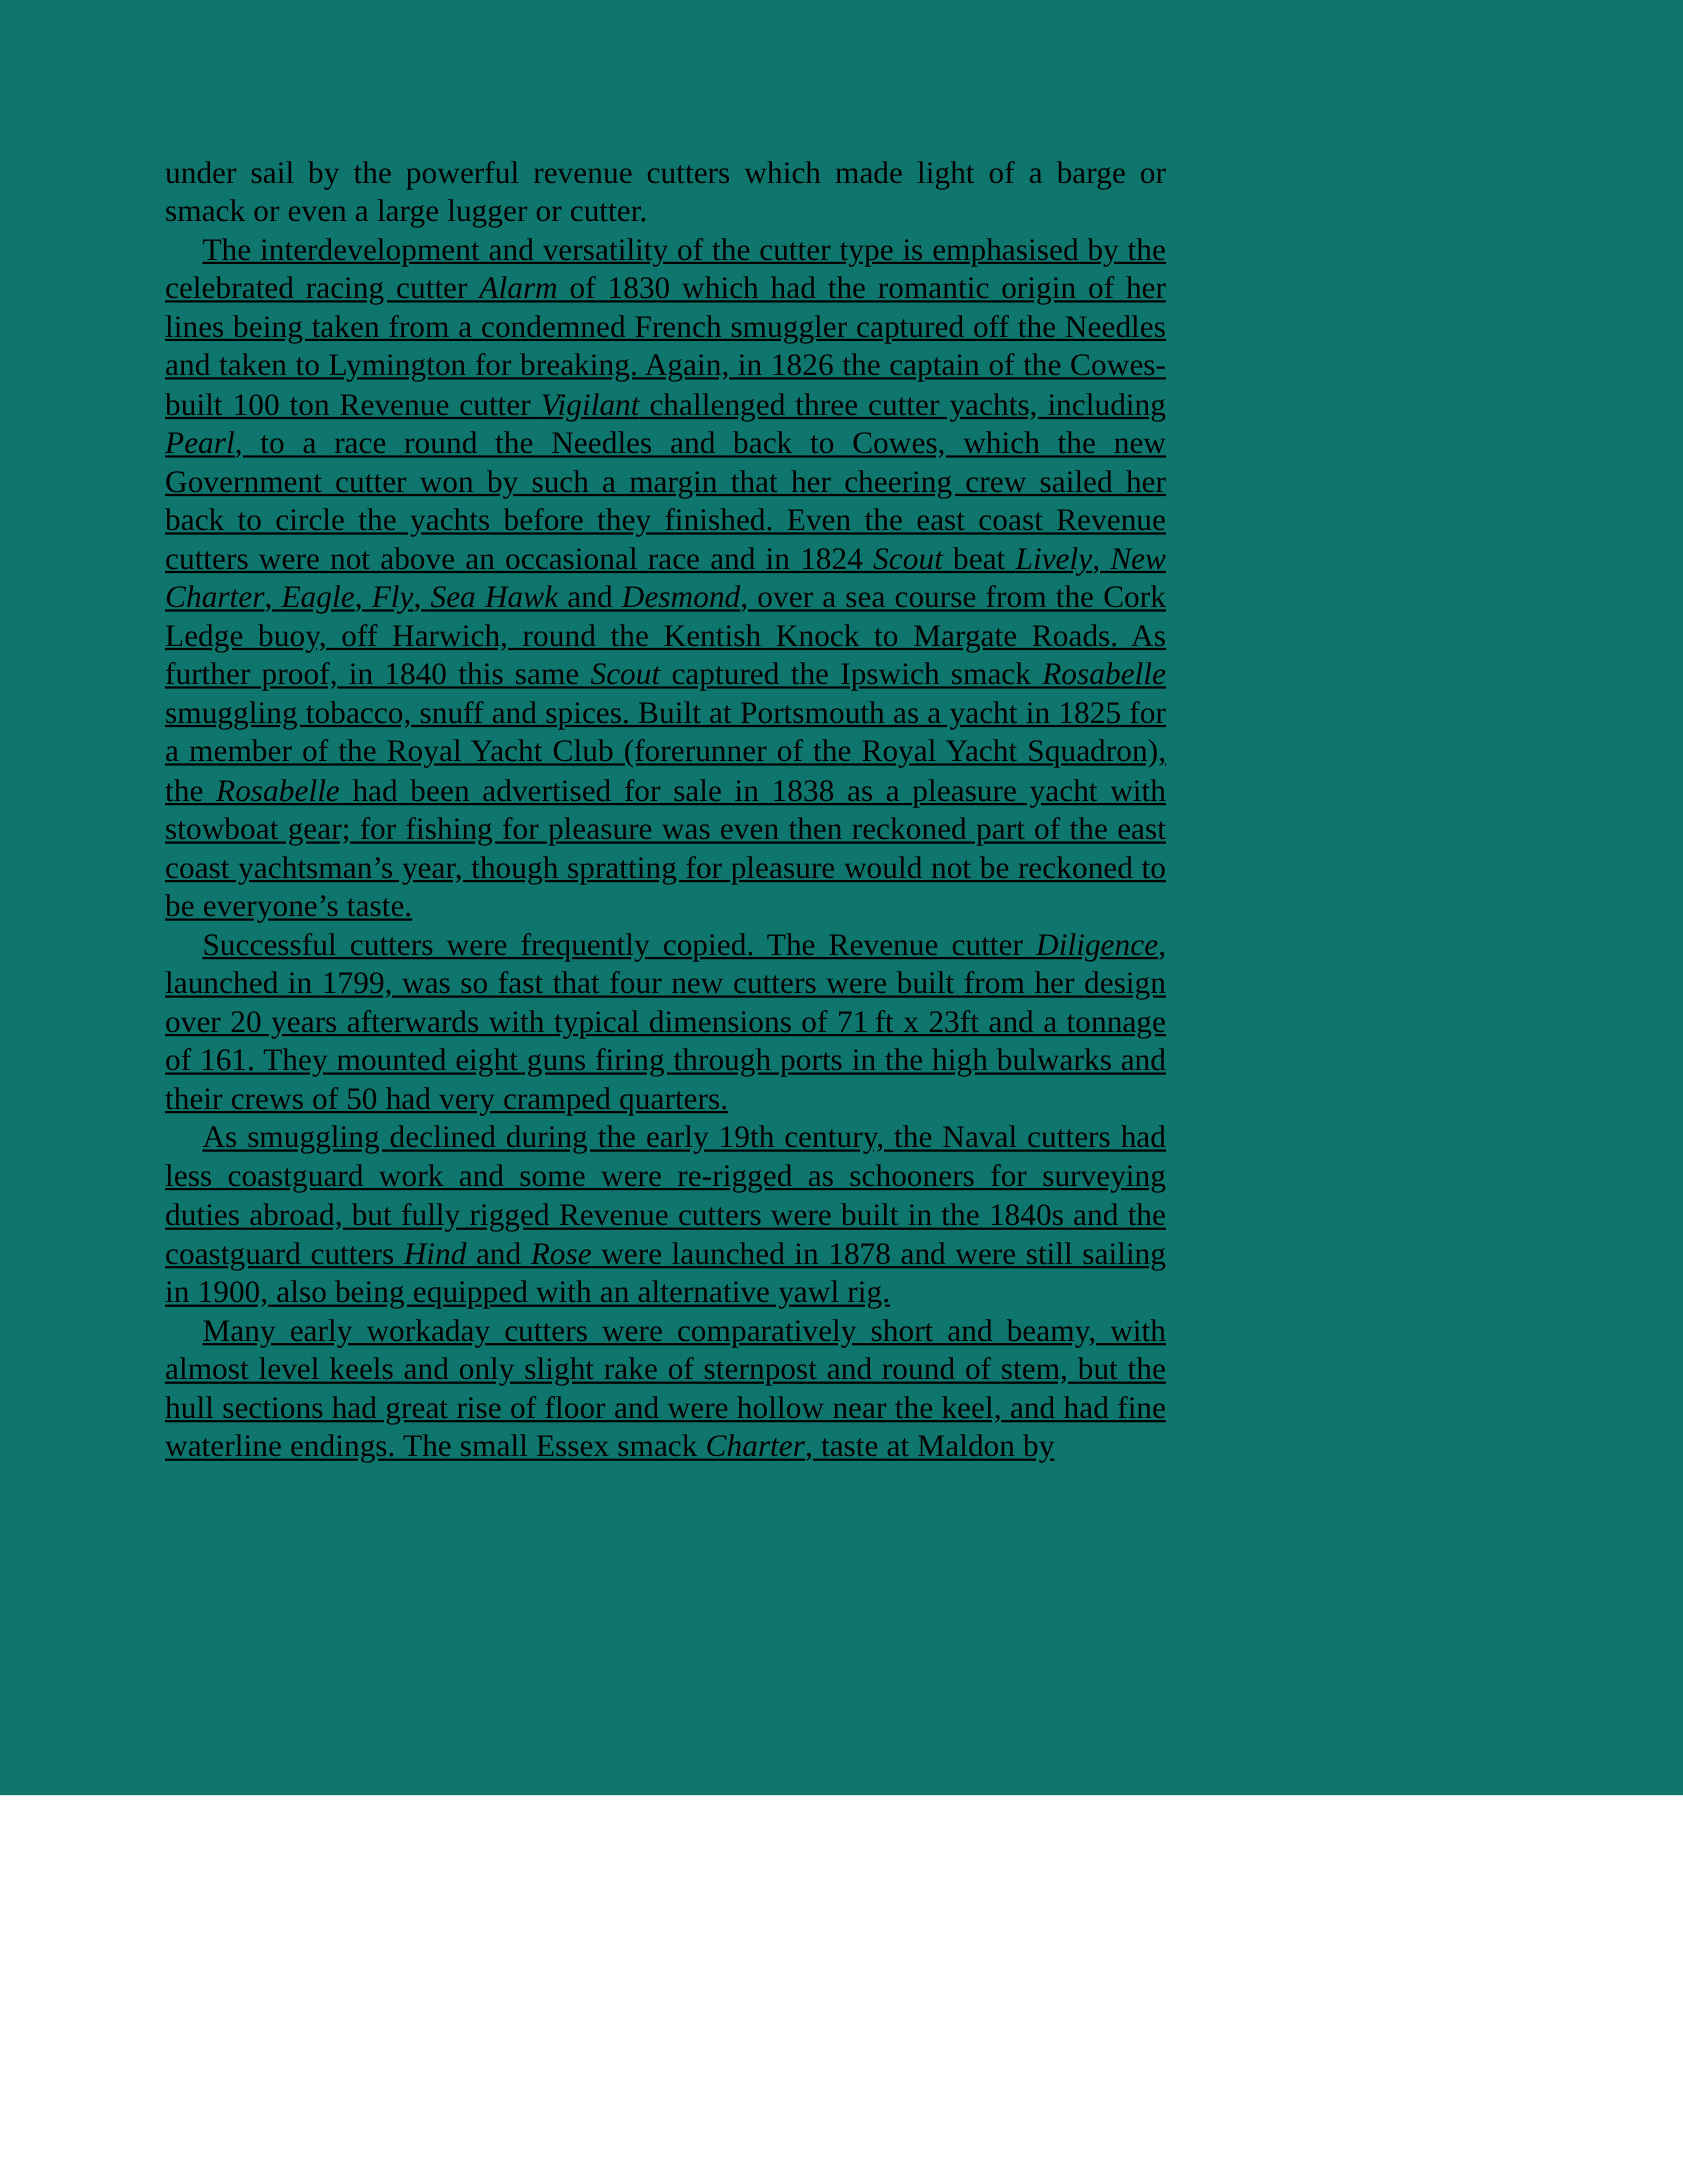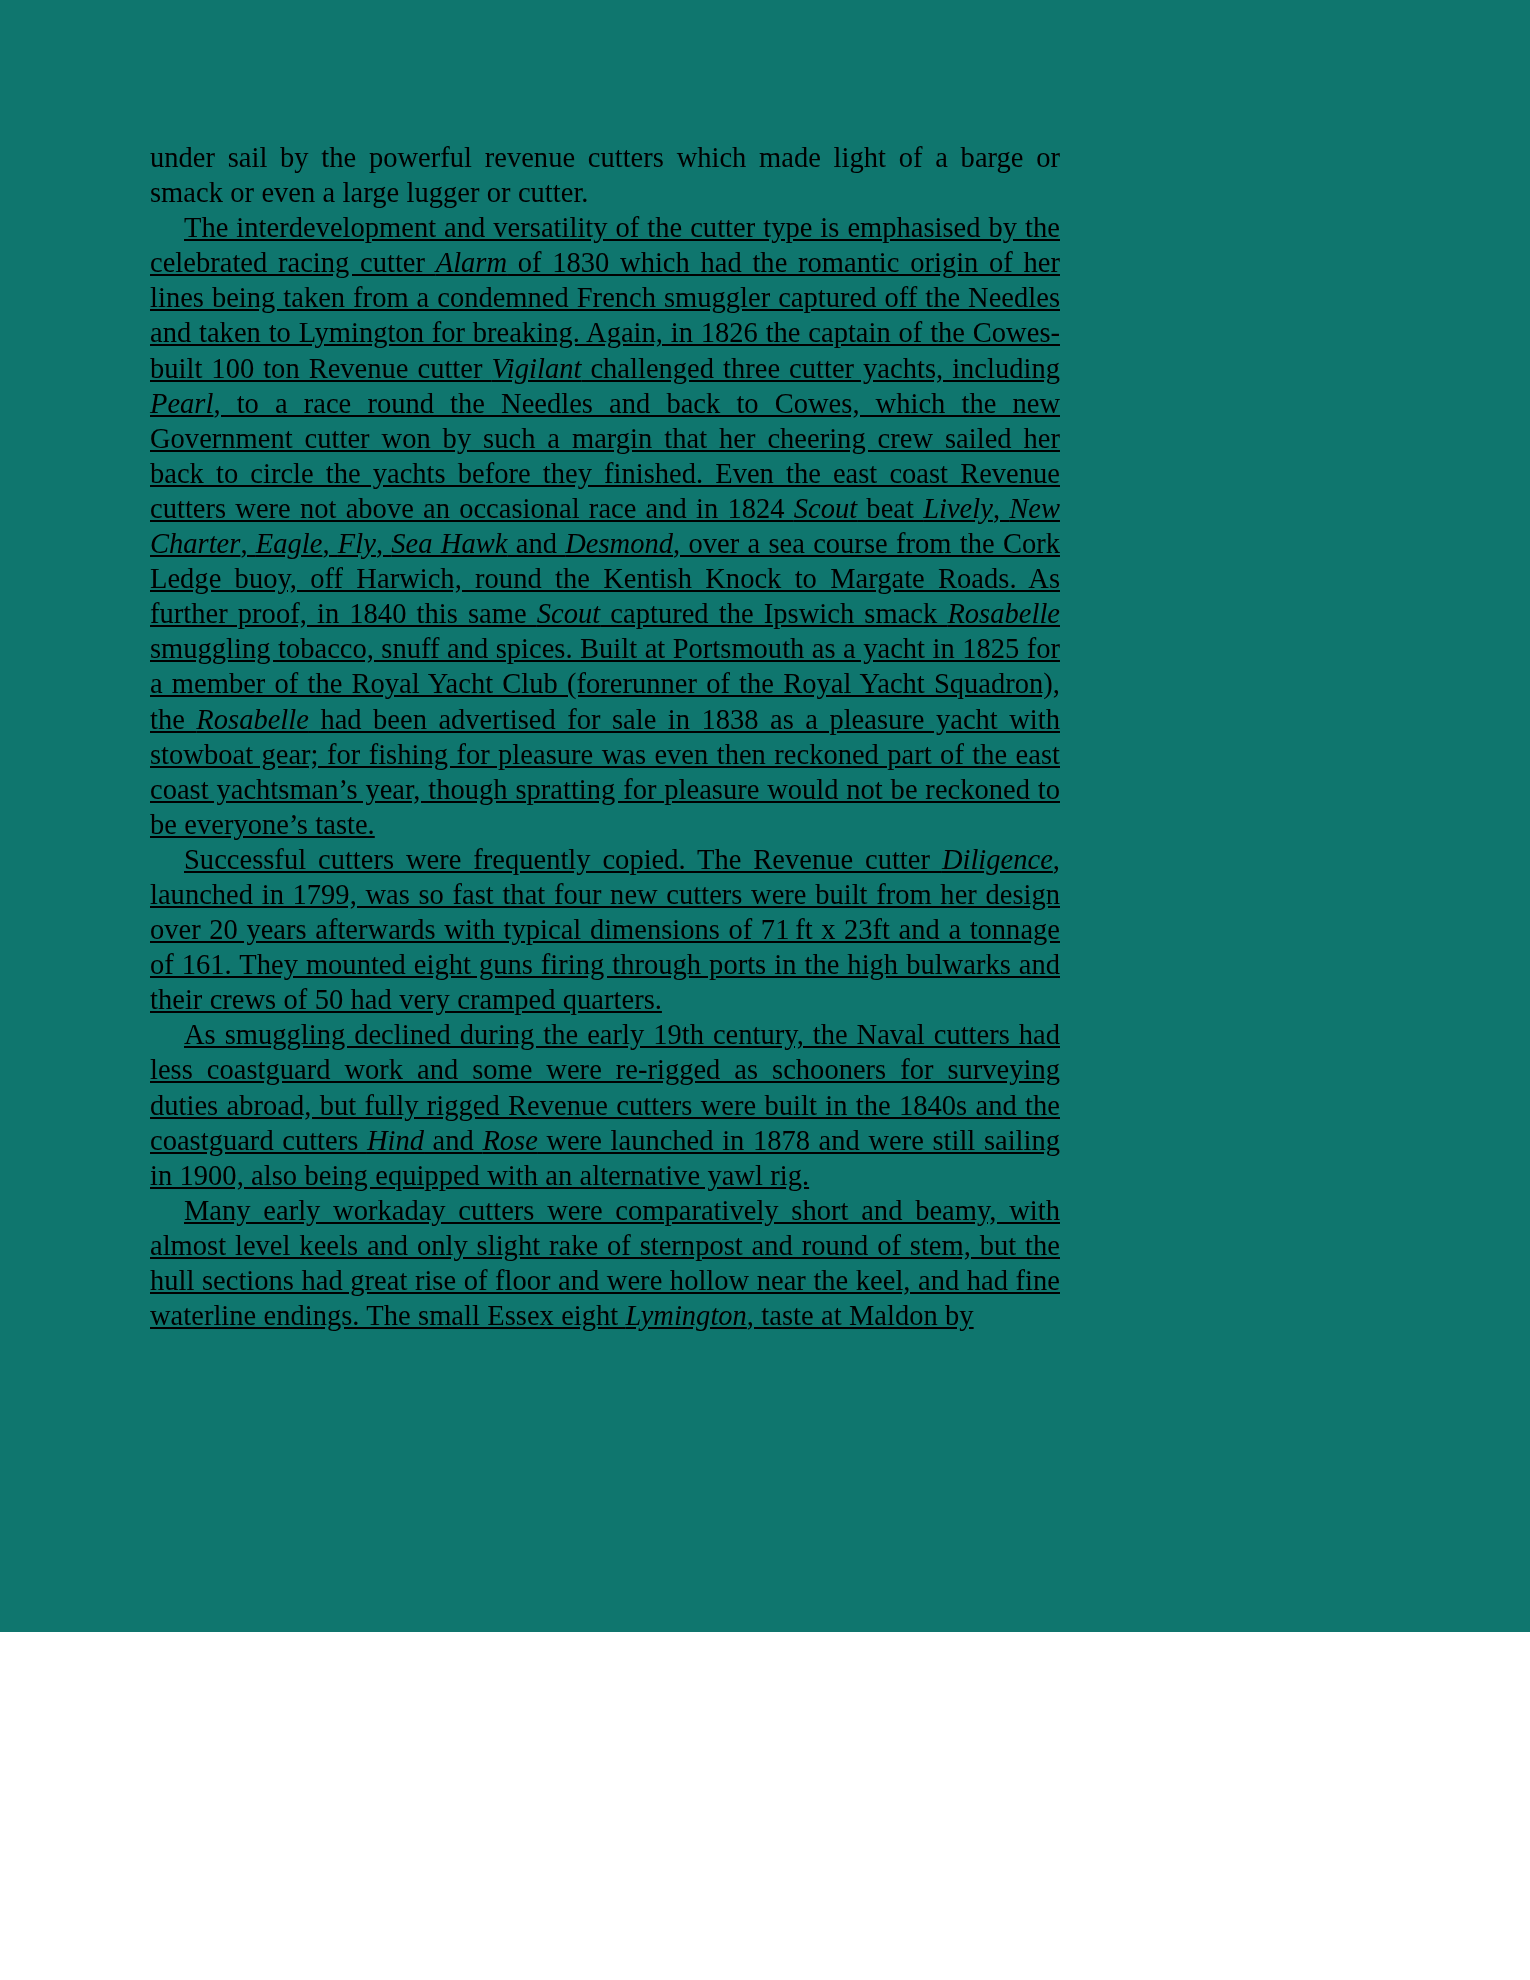--- a/index.html
+++ b/index.html
@@ -49,15 +49,15 @@
 </style>
 </head>
 <body>
 
 <div id="page">
   <div id="textblock">
       <p class="para"><span>under sail by the powerful revenue cutters which made light of a barge or smack or even a large lugger or cutter.</span></p>
       <p class="para indent"><span>The interdevelopment and versatility of the cutter type is emphasised by the celebrated racing cutter </span><i>Alarm</i><span> of 1830 which had the romantic origin of her lines being taken from a condemned French smuggler captured off the Needles and taken to Lymington for breaking. Again, in 1826 the captain of the Cowes-built 100 ton Revenue cutter </span><i>Vigilant</i><span> challenged three cutter yachts, including </span><i>Pearl</i><span>, to a race round the Needles and back to Cowes, which the new Government cutter won by such a margin that her cheering crew sailed her back to circle the yachts before they finished. Even the east coast Revenue cutters were not above an occasional race and in 1824 </span><i>Scout</i><span> beat </span><i>Lively</i><span>, </span><i>New Charter</i><span>, </span><i>Eagle</i><span>, </span><i>Fly</i><span>, </span><i>Sea Hawk</i><span> and </span><i>Desmond</i><span>, over a sea course from the Cork Ledge buoy, off Harwich, round the Kentish Knock to Margate Roads. As further proof, in 1840 this same </span><i>Scout</i><span> captured the Ipswich smack </span><i>Rosabelle</i><span> smuggling tobacco, snuff and spices. Built at Portsmouth as a yacht in 1825 for a member of the Royal Yacht Club (forerunner of the Royal Yacht Squadron), the </span><i>Rosabelle</i><span> had been advertised for sale in 1838 as a pleasure yacht with stowboat gear; for fishing for pleasure was even then reckoned part of the east coast yachtsman’s year, though spratting for pleasure would not be reckoned to be everyone’s taste.</span></p>
       <p class="para indent"><span>Successful cutters were frequently copied. The Revenue cutter </span><i>Diligence</i><span>, launched in 1799, was so fast that four new cutters were built from her design over 20 years afterwards with typical dimensions of 71 ft x 23ft and a tonnage of 161. They mounted eight guns firing through ports in the high bulwarks and their crews of 50 had very cramped quarters.</span></p>
       <p class="para indent"><span>As smuggling declined during the early 19th century, the Naval cutters had less coastguard work and some were re-rigged as schooners for surveying duties abroad, but fully rigged Revenue cutters were built in the 1840s and the coastguard cutters </span><i>Hind</i><span> and </span><i>Rose</i><span> were launched in 1878 and were still sailing in 1900, also being equipped with an alternative yawl rig.</span></p>
-      <p class="para indent"><span>Many early workaday cutters were comparatively short and beamy, with almost level keels and only slight rake of sternpost and round of stem, but the hull sections had great rise of floor and were hollow near the keel, and had fine waterline endings. The small Essex eight </span><i>Lymington</i><span>, taste at Maldon by</span></p>
+      <p class="para indent"><span>Many early workaday cutters were comparatively short and beamy, with almost level keels and only slight rake of sternpost and round of stem, but the hull sections had great rise of floor and were hollow near the keel, and had fine waterline endings. The small Essex smack </span><i>Charter</i><span>, taste at Maldon by</span></p>
     </div>
 </div>
 
 </body></html>

